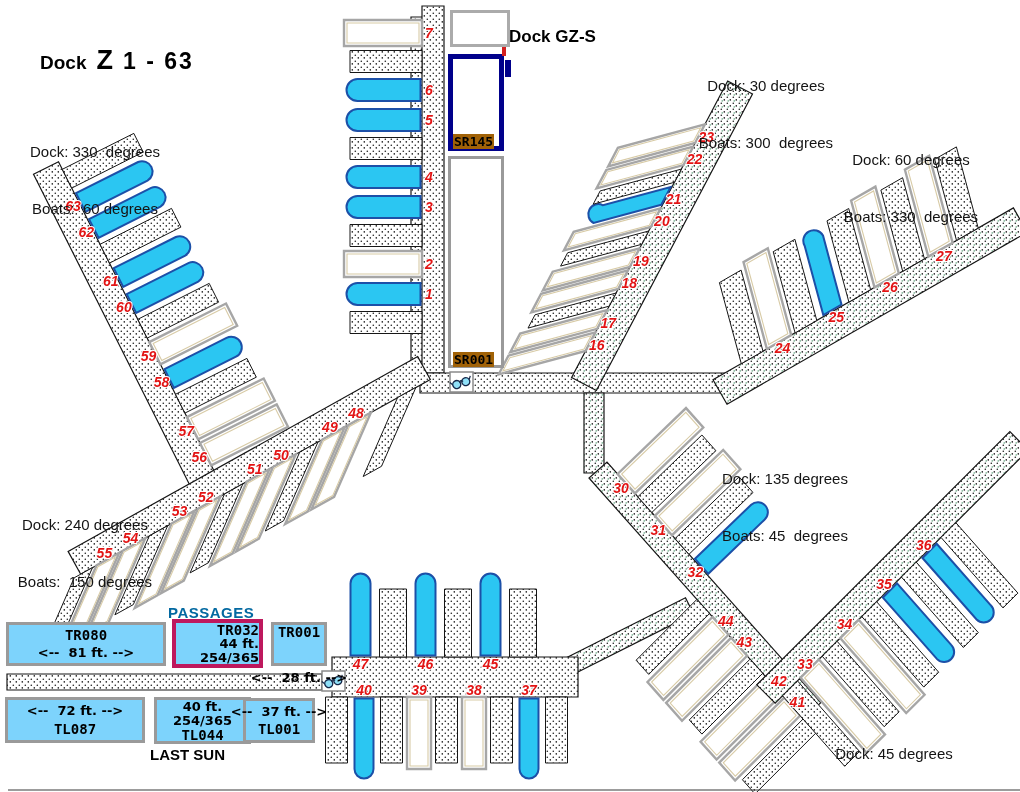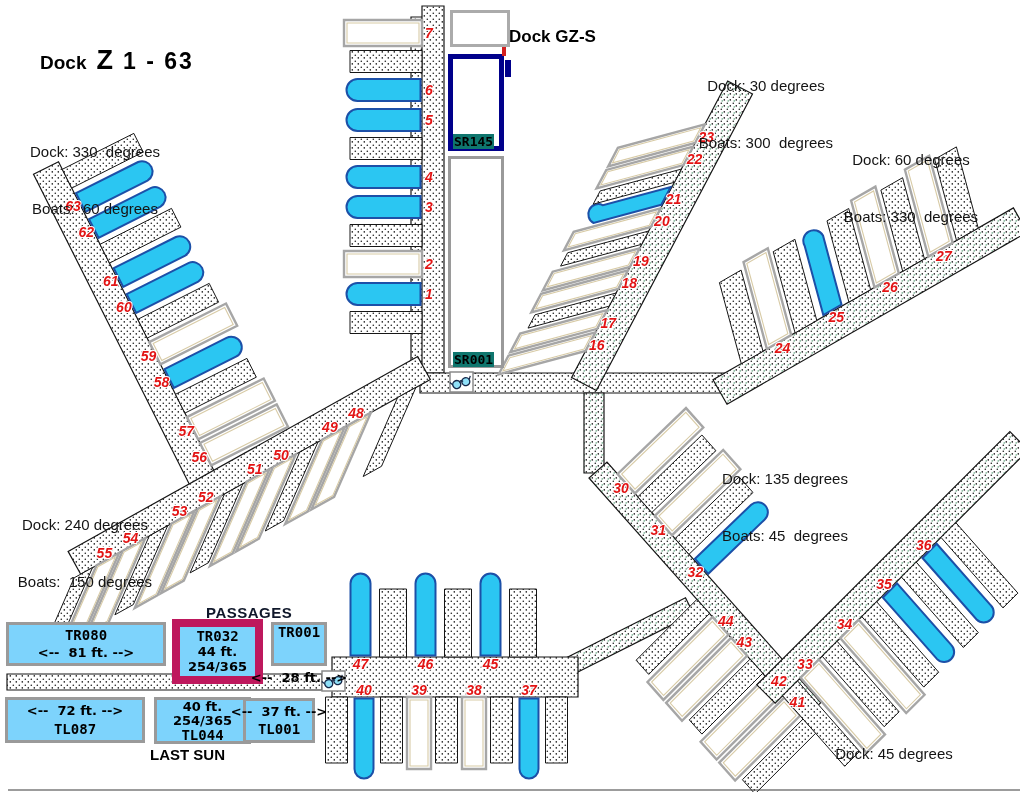--- a/index.html
+++ b/index.html
@@ -11,39 +11,39 @@
   .ann{position:absolute;font:15px "Liberation Sans",sans-serif;color:#141414;
        text-align:center;white-space:pre;line-height:19px;}
   #ann135-225{text-align:left;}
   #title{position:absolute;left:40px;top:16px;display:flex;align-items:baseline;
          gap:10px;color:#000;}
   #title .t1{font:700 19px "Liberation Sans",sans-serif;margin-top:36px;}
   #title .t2{font:700 27px "Liberation Sans",sans-serif;}
   #title .t3{font:700 23px "Liberation Sans",sans-serif;letter-spacing:2px;}
   #gz{position:absolute;left:509px;top:27px;font:700 17px "Liberation Sans",sans-serif;color:#000;}
   #passages{position:absolute;left:168px;top:604px;font:600 15px "Liberation Sans",sans-serif;
-            letter-spacing:.5px;color:#0f172a;margin-left:38px;}
+            letter-spacing:.5px;color:#0369a1;}
   #lastsun{position:absolute;left:150px;top:746px;font:700 15px "Liberation Sans",sans-serif;color:#000;}
   .berth{position:absolute;background:#7dd3fc;border:3px solid #9a9a9a;box-sizing:border-box;
          display:flex;flex-direction:column;align-items:center;justify-content:space-evenly;}
   .bname{font:700 14px "DejaVu Sans Mono",monospace;line-height:14px;color:#000;}
   .bsize,.bdays{font:700 13px "DejaVu Sans",sans-serif;line-height:14px;
                 white-space:pre;width:max-content;color:#000;}
   #tr080{left:6px;top:622px;width:160px;height:44px;}
-  #tr032{left:172px;top:619px;width:91px;height:65px;border:8px solid #be185d;}
+  #tr032{left:172px;top:619px;width:91px;height:49px;border:4px solid #be185d;align-items:flex-end;}
   #tr001{left:271px;top:622px;width:56px;height:44px;gap:32px;}
   #tl087{left:5px;top:697px;width:140px;height:46px;}
   #tl044{left:154px;top:697px;width:97px;height:47px;}
   #tl001{left:243px;top:698px;width:72px;height:45px;text-align:right;}
   .srbox{position:absolute;background:#fff;box-sizing:border-box;}
   #slip-top-right{left:450px;top:10px;width:60px;height:37px;border:3px solid #ababab;}
   #sr145-box{left:448px;top:54px;width:56px;height:97px;border:5px solid #00008B;}
   #sr001-box{left:448px;top:156px;width:56px;height:212px;border:3px solid #9a9a9a;}
   .srlabel{position:absolute;font:700 13px "DejaVu Sans Mono",monospace;color:#000;
-           background:#0f766e;padding:0 1px;}
+           background:#a16207;padding:0 1px;}
   #sr145-label{left:453px;top:134px;}
   #sr001-label{left:453px;top:352px;}
   .tick{position:absolute;}
   #tick-red{left:502px;top:47px;width:4px;height:9px;background:#d22020;}
   #tick-navy{left:505px;top:60px;width:6px;height:17px;background:#00008B;}
 </style>
 </head>
 <body>
 
 <div id="stage">

